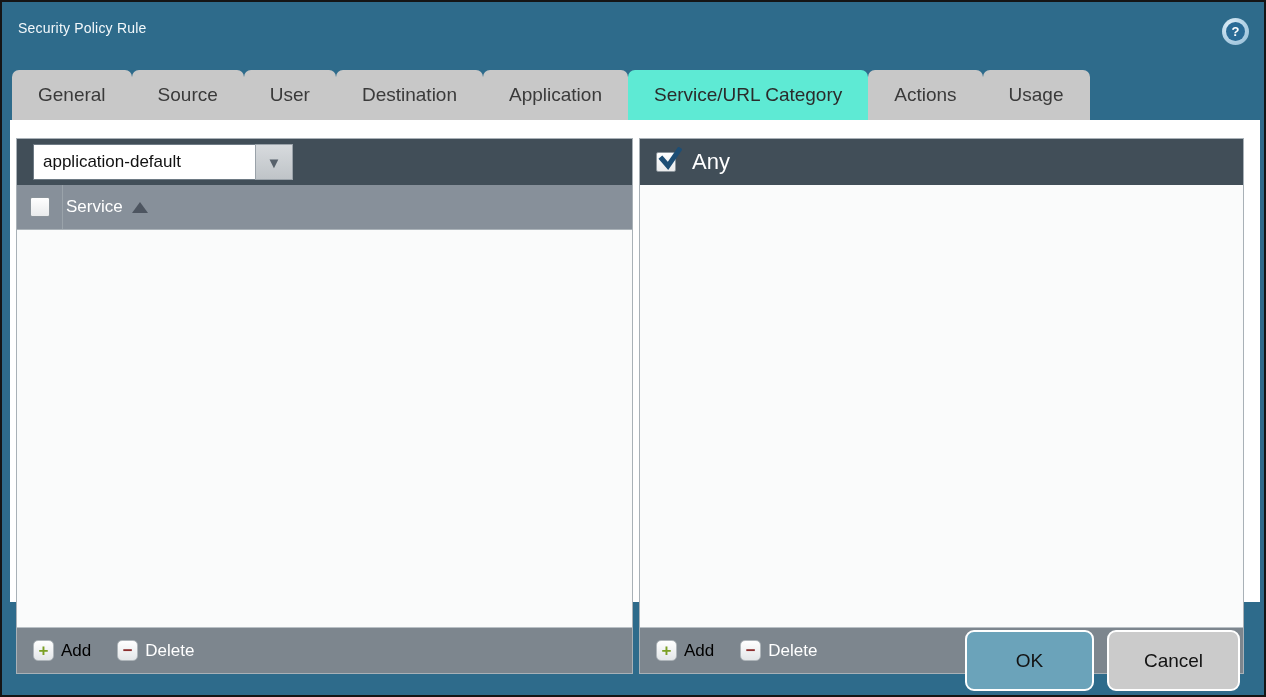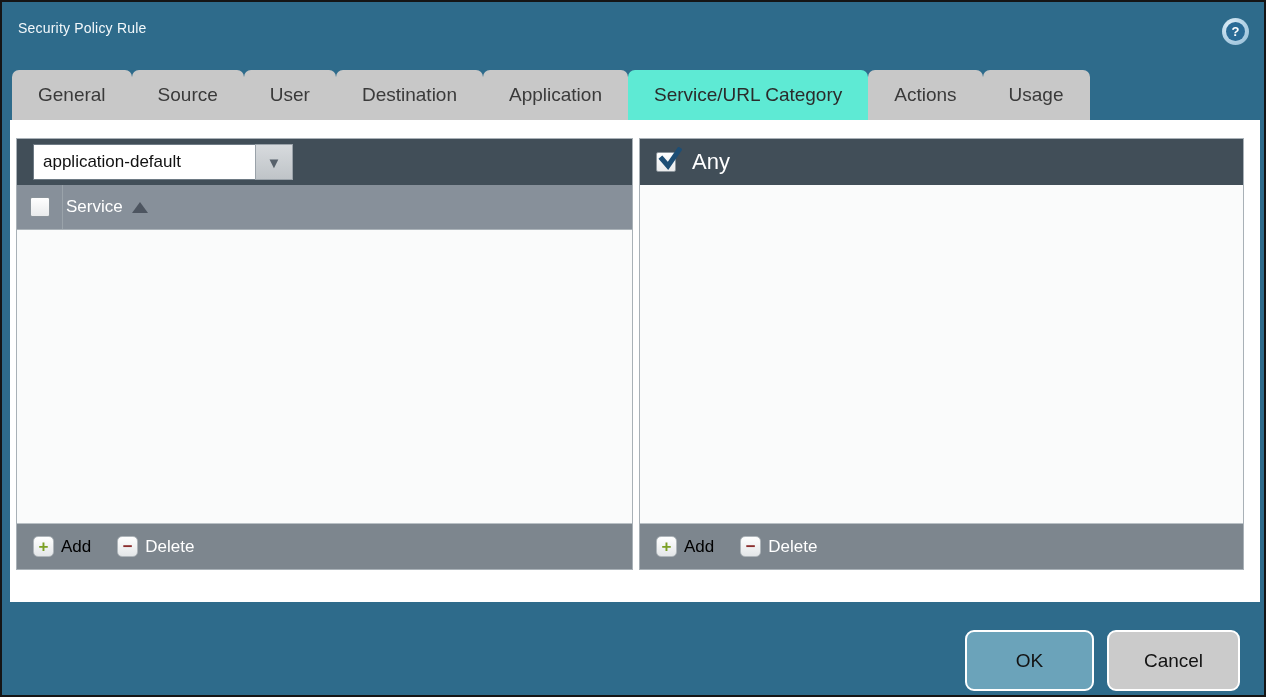--- a/index.html
+++ b/index.html
@@ -40,21 +40,21 @@
     font-size:19px; color:#3a3a3a; cursor:pointer; white-space:nowrap;
   }
   .tab.active { background:#5eead4; color:#2b2b2b; }
 
   
   .content {
     position:absolute; left:8px; top:118px; width:1250px; height:482px;
     background:#ffffff;
   }
   .panel {
-    position:absolute; top:18px; height:432px;
+    position:absolute; top:18px; height:536px;
     border:1px solid #a9b1b7; background:#fafbfb;
     display:flex; flex-direction:column;
   }
   .panel-left  { left:6px;   width:617px; }
   .panel-right { left:629px; width:605px; }
 
   .ptoolbar {
     height:46px; background:#414e58; flex:0 0 auto;
     display:flex; align-items:center; padding:0 16px;
   }

